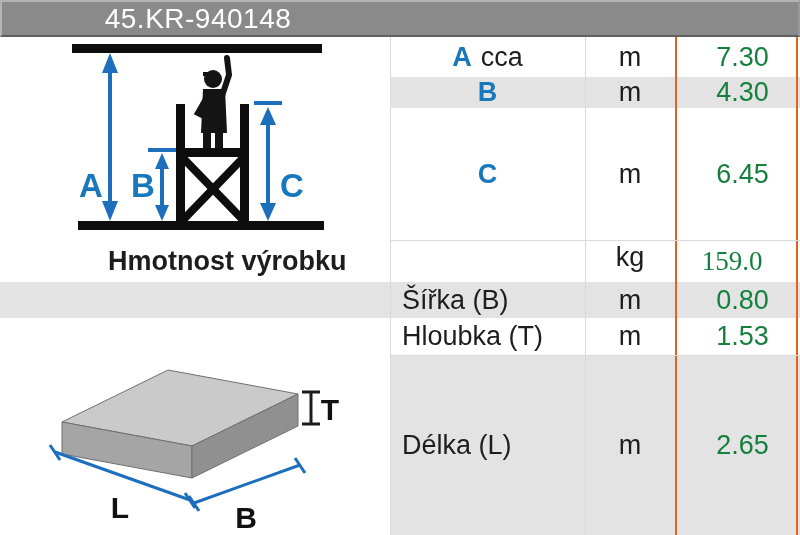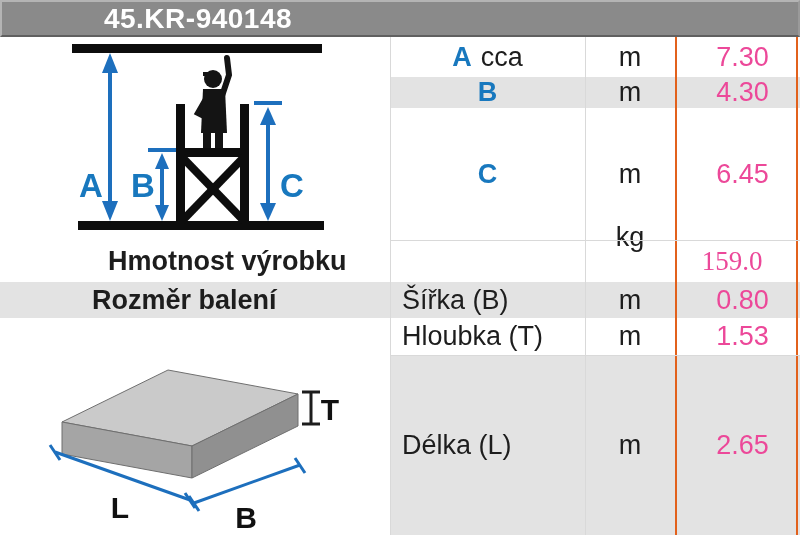--- a/index.html
+++ b/index.html
@@ -4,36 +4,36 @@
 <style>
   html,body{margin:0;padding:0;background:#fff;}
   #page{position:relative;width:800px;height:535px;background:#fff;overflow:hidden;
         font-family:"Liberation Sans","DejaVu Sans",sans-serif;}
   
   .banner{position:absolute;left:0;top:0;width:800px;height:37px;background:#8a8a8a;
           border-top:2px solid #b4b4b4;border-left:2px solid #b4b4b4;
           border-bottom:2px solid #606060;border-right:2px solid #9a9a9a;
           box-sizing:border-box;}
   .banner-text{position:absolute;left:0;top:0;width:392px;height:33px;display:flex;
-          align-items:center;justify-content:center;color:#fff;font-weight:bold;
+          align-items:center;justify-content:center;color:#fff;font-weight:normal;
           font-size:28px;letter-spacing:.5px;}
   
   .band{position:absolute;box-sizing:border-box;}
   .bg-gray{background:#e3e3e3;}
   
   .vline{position:absolute;top:37px;height:498px;width:1px;background:#d9d9d9;}
   .vline-orange{position:absolute;top:37px;height:498px;width:2px;background:#e2611c;}
   .hline{position:absolute;height:1px;background:#d9d9d9;}
   
   .cell{position:absolute;display:flex;align-items:center;font-size:27px;color:#1d1d1d;
         box-sizing:border-box;}
   .center{justify-content:center;text-align:center;}
   .letter{color:#1878be;font-weight:bold;}
   .suffix{margin-left:9px;}
-  .val{color:#ec4899;padding-left:12px;}
+  .val{color:#15803d;padding-left:12px;}
   .bold{font-weight:bold;}
 </style>
 </head>
 <body>
 
 <div id="page">
 
   <div class="banner">
     <div class="banner-text">45.KR-940148</div>
   </div>
@@ -132,24 +132,23 @@
   <div class="cell center" style="left:585px;top:77px;width:90px;height:31px;">m</div>
   <div class="cell center val" style="left:677px;top:77px;width:119px;height:31px;">4.30</div>
 
   <div class="cell center" style="left:390px;top:108px;width:195px;height:132px;">
     <span class="letter">C</span>
   </div>
   <div class="cell center" style="left:585px;top:108px;width:90px;height:132px;">m</div>
   <div class="cell center val" style="left:677px;top:108px;width:119px;height:132px;">6.45</div>
 
   <div class="cell bold" style="left:108px;top:240px;width:400px;height:42px;">Hmotnost výrobku</div>
-  <div class="cell center" style="left:585px;top:224px;width:90px;height:26px;">kg</div>
+  <div class="cell center" style="left:585px;top:244px;width:90px;height:26px;">kg</div>
   <div class="cell center val" style="left:677px;top:240px;width:98px;height:42px;font-family:Liberation Serif, serif;">159.0</div>
 
-  <div class="cell bold" style="left:92px;top:282px;width:290px;height:36px;">Rozměr balení</div>
   <div class="cell" style="left:402px;top:282px;width:183px;height:36px;">Šířka (B)</div>
   <div class="cell center" style="left:585px;top:282px;width:90px;height:36px;">m</div>
   <div class="cell center val" style="left:677px;top:282px;width:119px;height:36px;">0.80</div>
 
   <div class="cell" style="left:402px;top:318px;width:183px;height:37px;">Hloubka (T)</div>
   <div class="cell center" style="left:585px;top:318px;width:90px;height:37px;">m</div>
   <div class="cell center val" style="left:677px;top:318px;width:119px;height:37px;">1.53</div>
 
   <div class="cell" style="left:402px;top:355px;width:183px;height:180px;">Délka (L)</div>
   <div class="cell center" style="left:585px;top:355px;width:90px;height:180px;">m</div>

